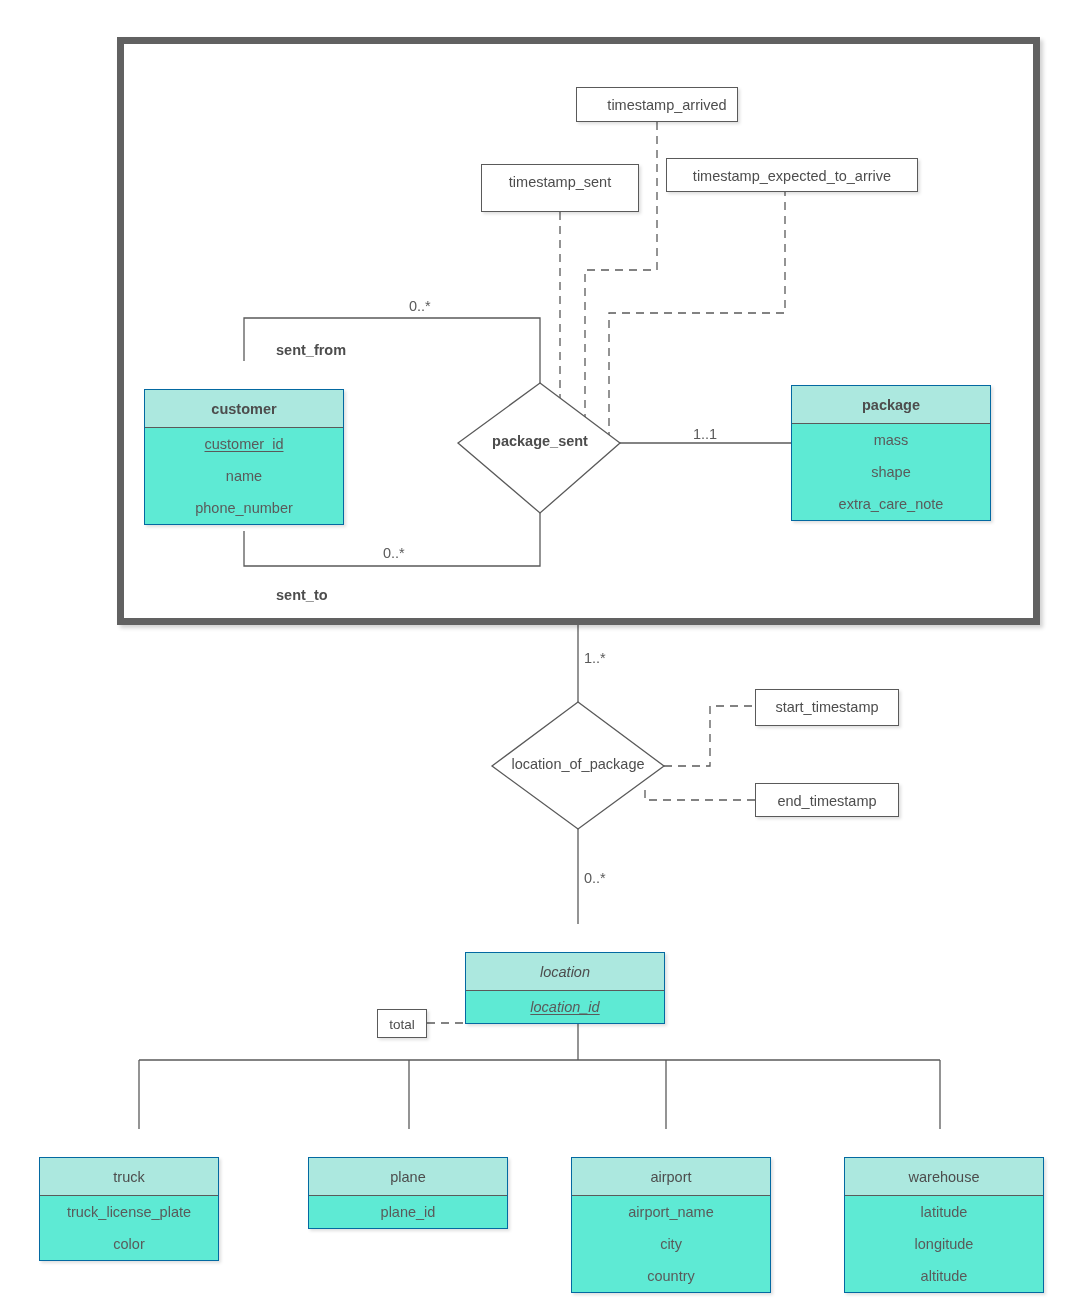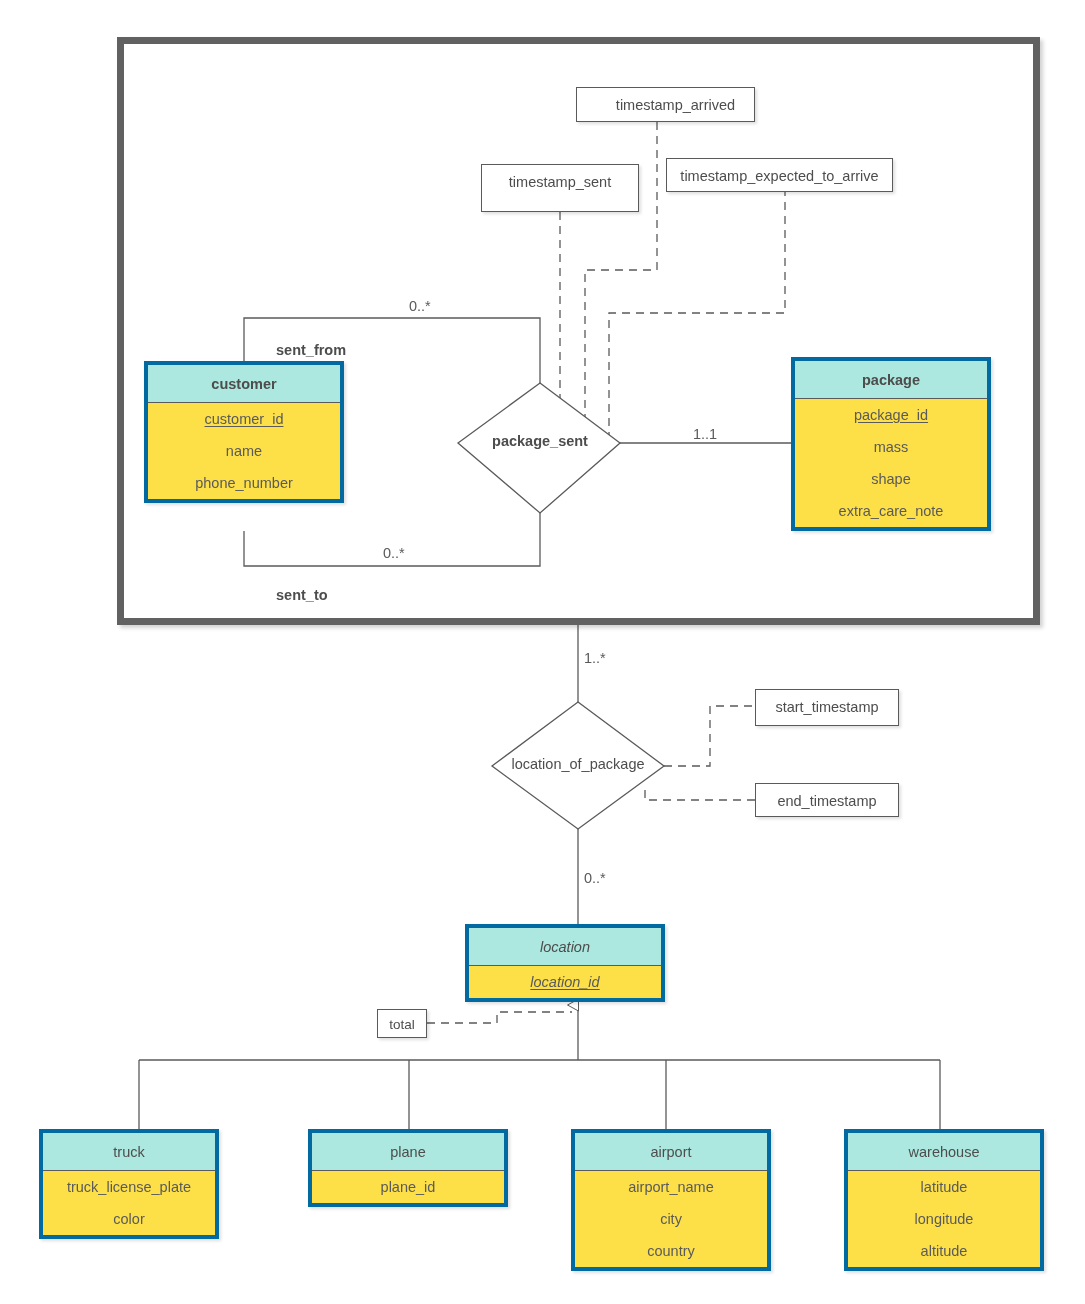--- a/index.html
+++ b/index.html
@@ -23,24 +23,25 @@
     left: 0;
     top: 0;
     width: 1085px;
     height: 1304px;
   }
 
   
   .entity {
     position: absolute;
     box-sizing: border-box;
-    border: 4px solid #0369a1;
-    background: #fde047;
+    border: 1px solid #0369a1;
+    background: #5eead4;
     box-shadow: 2px 2px 3px rgba(0,0,0,0.13);
     z-index: 5;
+    margin-top: 28px;
   }
   .entity-title {
     box-sizing: border-box;
     background: #ace8df;
     border-bottom: 1px solid #5a5a5a;
     text-align: center;
     color: #4d4d4d;
     font-size: 14.5px;
     line-height: 38px;
     height: 38px;
@@ -163,25 +164,25 @@
       <polygon points="540,383 620,443 540,513 458,443"></polygon>
       <polygon points="578,702 664,766 578,829 492,766"></polygon>
     </g>
   </svg>
 
   <div class="frame" style="left:117px; top:37px; width:923px; height:588px;"></div>
 
   <div class="diamond-label bold" style="left:440px; top:433px; width:200px;">package_sent</div>
   <div class="diamond-label" style="left:478px; top:756px; width:200px;">location_of_package</div>
 
-  <div class="attrbox" style="left:576px; top:87px; width:179px; height:35px; line-height:35px;padding-left:20px;">timestamp_arrived</div>
+  <div class="attrbox" style="left:576px; top:87px; width:162px; height:35px; line-height:35px;padding-left:20px;">timestamp_arrived</div>
 
   <div class="attrbox" style="left:481px; top:164px; width:158px; height:48px; line-height:35px;">timestamp_sent</div>
 
-  <div class="attrbox" style="left:666px; top:158px; width:227px; height:34px; line-height:34px;">timestamp_expected_to_arrive</div>
+  <div class="attrbox" style="left:666px; top:158px; width:252px; height:34px; line-height:34px;">timestamp_expected_to_arrive</div>
 
   <div class="attrbox" style="left:755px; top:689px; width:144px; height:37px; line-height:34px;">start_timestamp</div>
 
   <div class="attrbox" style="left:755px; top:783px; width:144px; height:34px; line-height:34px;">end_timestamp</div>
 
   <div class="attrbox" style="left:377px; top:1009px; width:50px; height:29px; line-height:29px; font-size:13.5px;">total</div>
 
   <div class="edge-label bold" style="left:276px; top:298px;">sent_from</div>
   <div class="edge-label" style="left:409px; top:298px;">0..*</div>
 
@@ -198,23 +199,20 @@
     <div class="entity-title bold">customer</div>
     <div class="attr">
       <span class="pk">customer_id</span>
     </div>
     <div class="attr">name</div>
     <div class="attr">phone_number</div>
   </div>
 
   <div class="entity" style="left:791px; top:357px; width:200px;">
     <div class="entity-title bold">package</div>
-    <div class="attr">
-      <span class="pk">package_id</span>
-    </div>
     <div class="attr">mass</div>
     <div class="attr">shape</div>
     <div class="attr">extra_care_note</div>
   </div>
 
   <div class="entity" style="left:465px; top:924px; width:200px;font-style:italic;">
     <div class="entity-title">location</div>
     <div class="attr">
       <span class="pk">location_id</span>
     </div>

